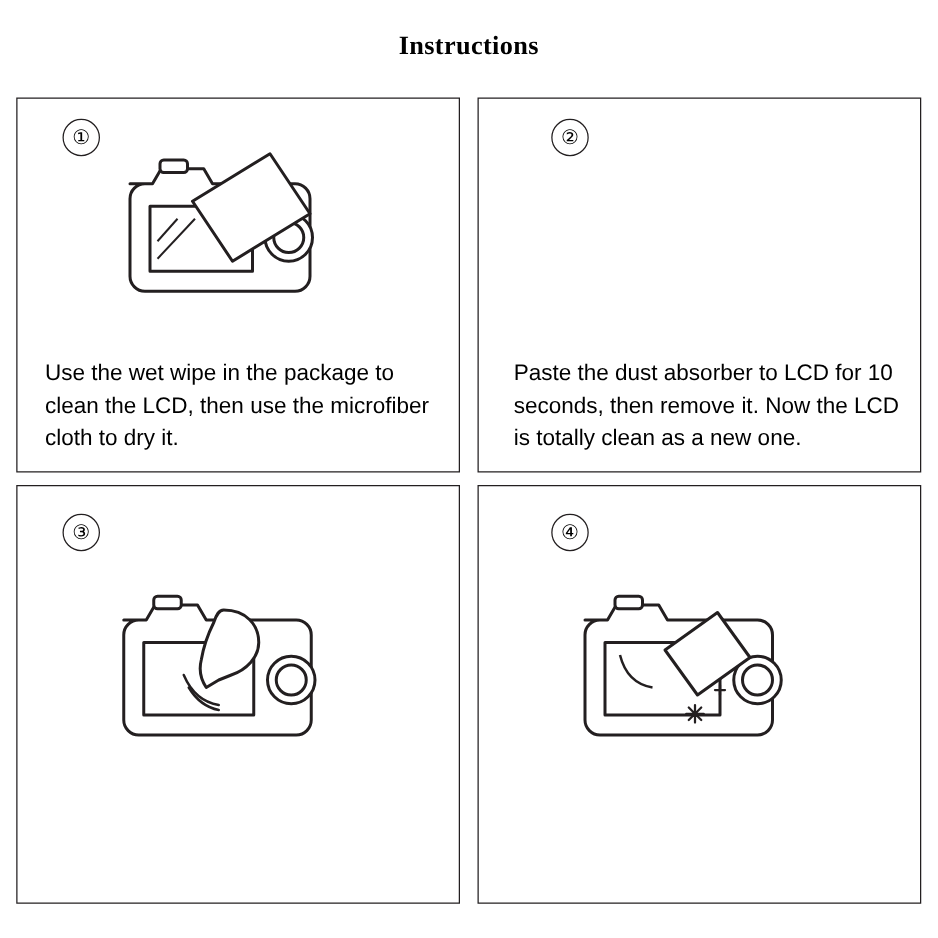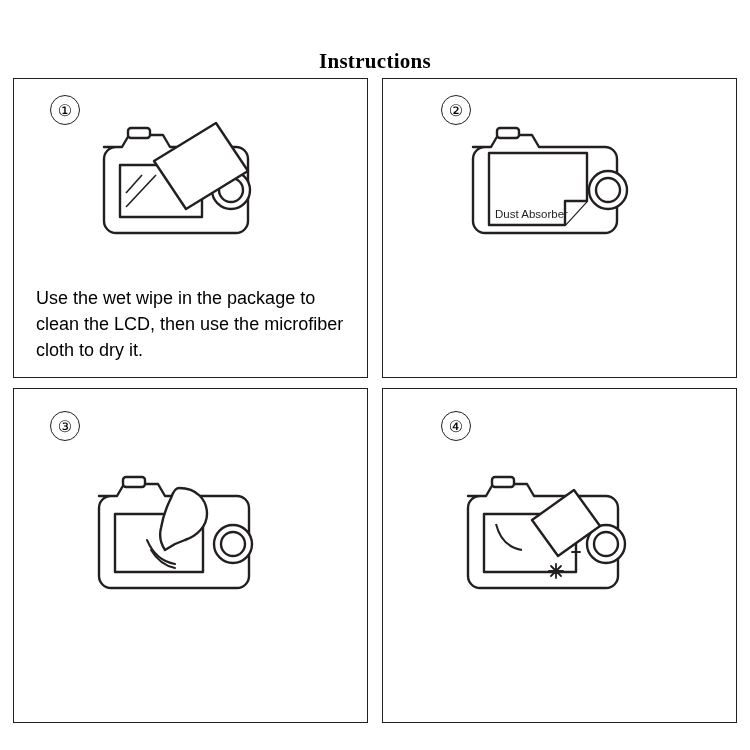--- a/index.html
+++ b/index.html
@@ -18,21 +18,21 @@
     position: relative;
     width: 750px;
     height: 750px;
     box-sizing: border-box;
   }
   .title {
     text-align: center;
     font-size: 21px;
     font-weight: bold;
     letter-spacing: 0.3px;
-    padding-top: 49px;
+    padding-top: 24px;
     font-family: "Liberation Serif", serif;
   }
   .grid {
     position: absolute;
     top: 78px;
     left: 13px;
     width: 724px;
     height: 650px;
     display: grid;
     grid-template-columns: 355px 355px;
@@ -115,35 +115,21 @@
           <g fill="#fff" stroke="#231f20" stroke-width="2.4" stroke-linejoin="round">
             <path d="M78 66 L140 28 L172 76 L110 114 Z"></path>
           </g>
         </svg>
       </div>
       <div class="caption">Use the wet wipe in the package to clean the LCD, then use the microfiber cloth to dry it.</div>
     </div>
 
     <div class="panel p2">
       <div class="step-num">②</div>
-      <div class="art">
-        <svg width="230" height="175" viewBox="0 0 230 175">
-          <g fill="none" stroke="#231f20" stroke-width="2.4" stroke-linejoin="round">
-            <path d="M28 52 h18 l7 -12 h34 l7 12 h66 a12 12 0 0 1 12 12 v62 a12 12 0 0 1 -12 12 h-120 a12 12 0 0 1 -12 -12 v-62 a12 12 0 0 1 12 -12 z" fill="#fff"></path>
-            <circle cx="163" cy="95" r="19" fill="#fff"></circle>
-            <circle cx="163" cy="95" r="12" fill="#fff"></circle>
-            <rect x="52" y="33" width="22" height="10" rx="3" fill="#fff"></rect>
-          </g>
-          <g fill="#fff" stroke="#231f20" stroke-width="2.4" stroke-linejoin="round">
-            <path d="M44 58 H142 V106 L120 130 H44 Z"></path>
-            <path d="M142 106 L120 106 L120 130"></path>
-          </g>
-          <text class="dust-label" x="50" y="123" fill="#231f20">Dust Absorber</text>
-        </svg>
-      </div>
+      <div class="caption">Paste the dust absorber to LCD for 10 seconds, then remove it. Now the LCD is totally clean as a new one.</div>
     </div>
 
     <div class="panel p3">
       <div class="step-num">③</div>
       <div class="art">
         <svg width="240" height="185" viewBox="0 0 240 185">
           <g fill="none" stroke="#231f20" stroke-width="2.4" stroke-linejoin="round">
             <path d="M28 52 h18 l7 -12 h34 l7 12 h72 a12 12 0 0 1 12 12 v68 a12 12 0 0 1 -12 12 h-126 a12 12 0 0 1 -12 -12 v-68 a12 12 0 0 1 12 -12 z" fill="#fff"></path>
             <rect x="44" y="70" width="88" height="58" fill="#fff"></rect>
             <circle cx="162" cy="100" r="19" fill="#fff"></circle>

